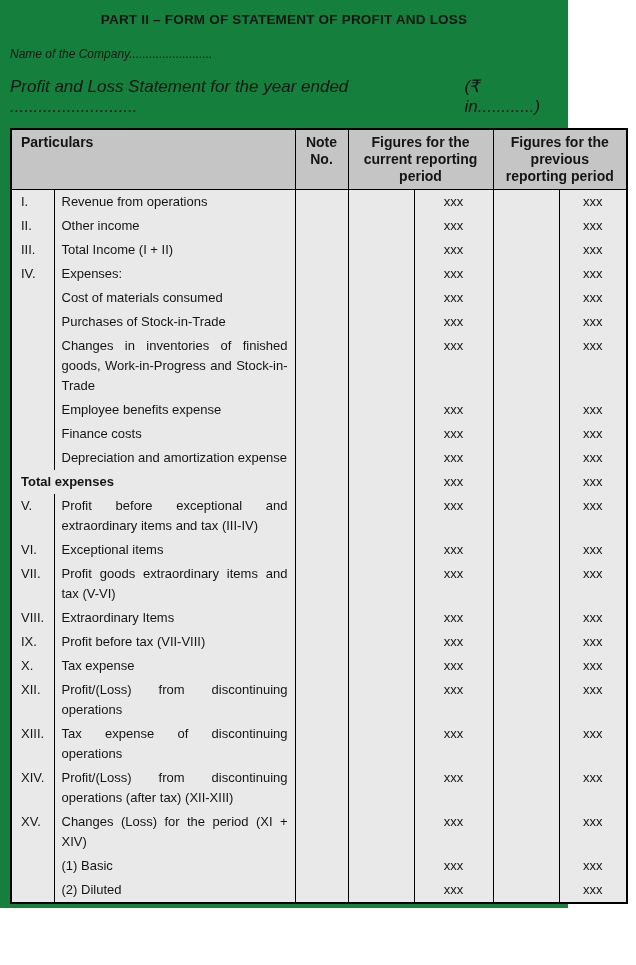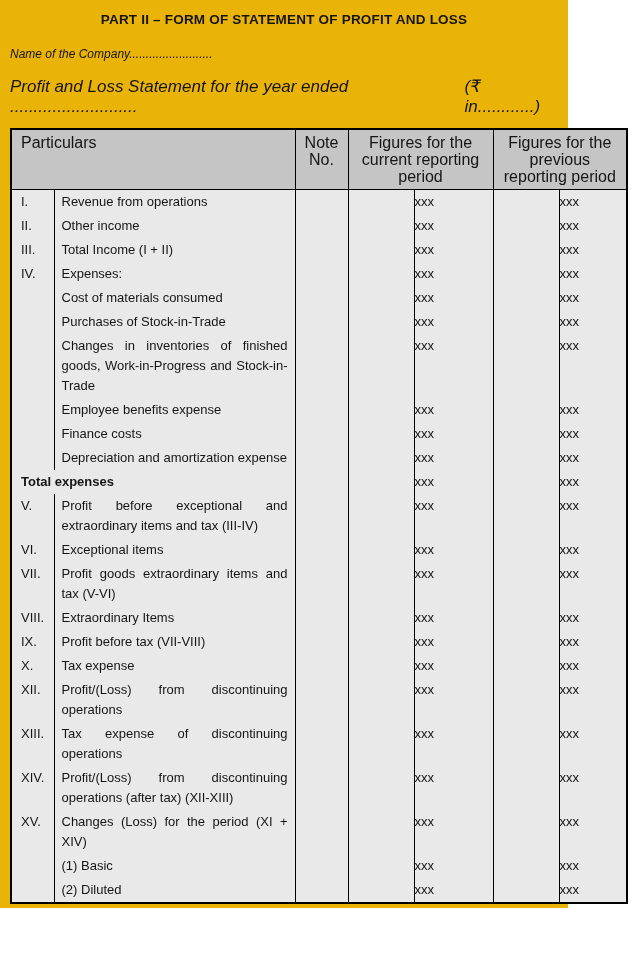--- a/index.html
+++ b/index.html
@@ -6,21 +6,21 @@
     margin: 0;
     padding: 0;
     background: #ffffff;
     font-family: "Liberation Sans", "DejaVu Sans", sans-serif;
     color: #151515;
   }
   .page {
     width: 568px;
     box-sizing: border-box;
     padding: 8px 10px 4px 10px;
-    background: #eab308;
+    background: #15803d;
   }
   .doc-title {
     text-align: center;
     font-weight: bold;
     font-size: 13.5px;
     margin: 4px 0 20px 0;
     letter-spacing: 0.2px;
   }
   .meta-line {
     font-style: italic;
@@ -38,22 +38,22 @@
   table.pnl {
     border-collapse: collapse;
     table-layout: fixed;
     width: 616px;
     background: #e9e9e9;
     border: 2px solid #000;
   }
   table.pnl thead th {
     background: #c5c5c5;
     border: 1px solid #000;
-    font-size: 16px;
-    font-weight: normal;
+    font-size: 14px;
+    font-weight: bold;
     padding: 4px 5px;
     text-align: center;
     vertical-align: top;
     white-space: pre-line;
     line-height: 17px;
   }
   table.pnl thead th.h-particulars {
     text-align: left;
     padding-left: 9px;
   }
@@ -64,21 +64,21 @@
     border-bottom: none;
     font-size: 13px;
     line-height: 20px;
     padding: 2px 0;
     vertical-align: top;
     background: #e9e9e9;
   }
   td.c-num   { padding-left: 9px !important; padding-right: 2px !important; }
   td.c-label { padding-left: 7px !important; padding-right: 7px !important; text-align: justify; }
   td.c-label.merged { font-weight: bold; padding-left: 9px !important; }
-  td.c-fig   { }
+  td.c-fig   { text-align: center; }
 </style>
 </head>
 <body>
 
 <div class="page">
 
   <div class="doc-title">PART II – FORM OF STATEMENT OF PROFIT AND LOSS</div>
 
   <div class="meta-line">Name of the Company.........................</div>
 

